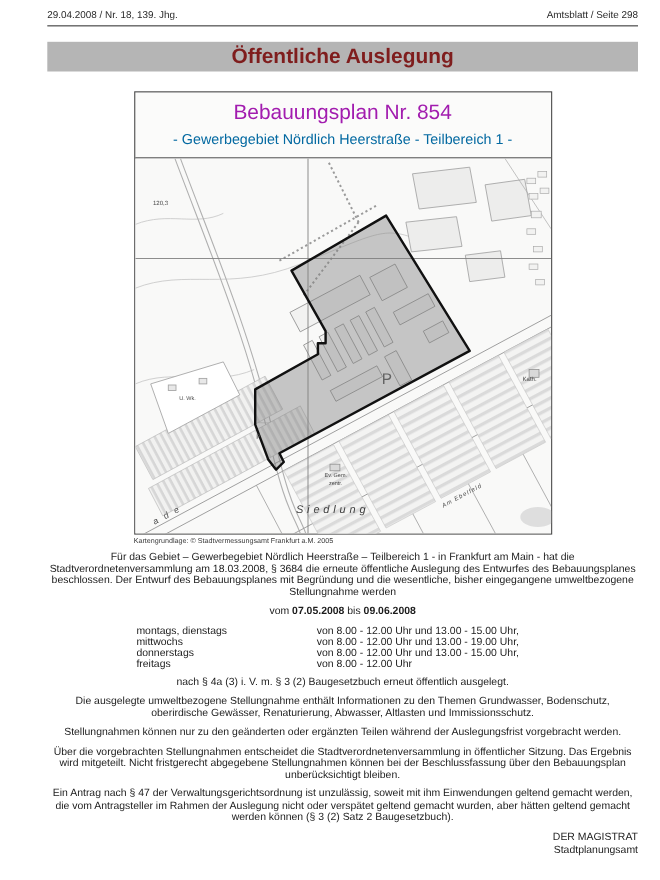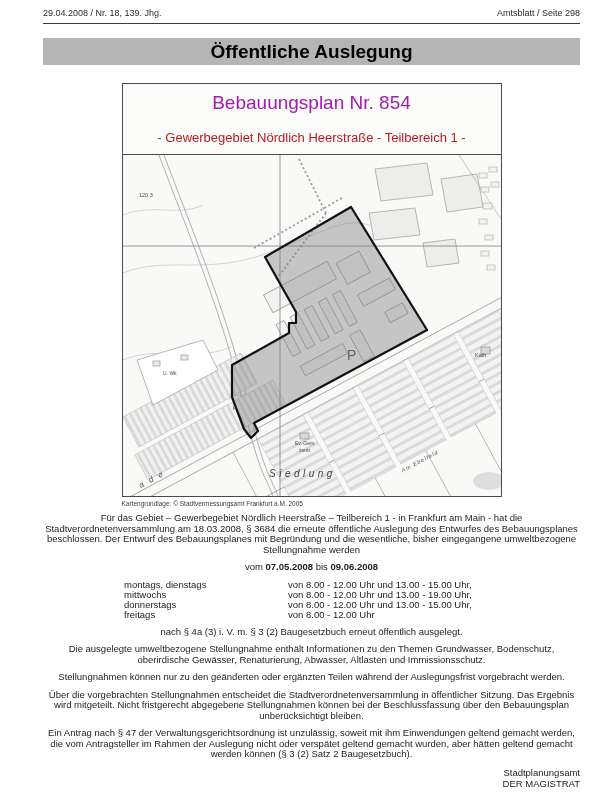--- a/index.html
+++ b/index.html
@@ -3,26 +3,26 @@
 <meta charset="utf-8">
 <style>
   html,body{margin:0;padding:0;background:#fff;}
   body{width:600px;height:800px;font-family:"Liberation Sans","DejaVu Sans",sans-serif;color:#1c1c1c;position:relative;overflow:hidden;}
   .page{padding:8px 20px 0 43px;}
   
   .hdr{display:flex;justify-content:space-between;font-size:9px;color:#2a2a2a;
        border-bottom:1px solid #3a3a3a;padding-bottom:5px;}
   
   .banner{margin-top:14px;background:#b5b5b5;height:27px;line-height:27px;text-align:center;
-          font-size:19px;font-weight:bold;color:#000000;}
+          font-size:19px;font-weight:bold;color:#7f1d1d;}
   
   .planbox{width:378px;margin:18px auto 0 auto;border:1px solid #4a4a4a;background:#fbfbfa;}
   .planbox .titleblock{text-align:center;padding:8px 4px 9px 4px;border-bottom:1px solid #4a4a4a;}
   .planbox .t1{font-size:19px;color:#a21caf;}
-  .planbox .t2{font-size:13px;color:#b91c1c;margin-top:16px;}
+  .planbox .t2{font-size:13px;color:#0369a1;margin-top:5px;}
   .mapwrap{width:378px;height:341px;display:block;}
   .caption{width:380px;margin:3px auto 0 auto;font-size:6.5px;color:#3a3a3a;}
   
   .bodytext{margin-top:6px;font-size:9.5px;line-height:10.5px;text-align:justify;}
   .bodytext p{margin:0 0 7px 0;text-align:center;}
   .center{text-align:center;margin:0 0 7px 0;}
   .center b{font-weight:bold;}
   .hours{margin:0 0 7px 81px;}
   .hrow{display:flex;line-height:10px;}
   .hrow .d{width:164px;}
@@ -207,18 +207,18 @@
       </div>
     </div>
 
     <p>nach § 4a (3) i. V. m. § 3 (2) Baugesetzbuch erneut öffentlich ausgelegt.</p>
     <p>Die ausgelegte umweltbezogene Stellungnahme enthält Informationen zu den Themen Grundwasser, Bodenschutz, oberirdische Gewässer, Renaturierung, Abwasser, Altlasten und Immissionsschutz.</p>
     <p>Stellungnahmen können nur zu den geänderten oder ergänzten Teilen während der Auslegungsfrist vorgebracht werden.</p>
     <p>Über die vorgebrachten Stellungnahmen entscheidet die Stadtverordnetenversammlung in öffentlicher Sitzung. Das Ergebnis wird mitgeteilt. Nicht fristgerecht abgegebene Stellungnahmen können bei der Beschlussfassung über den Bebauungsplan unberücksichtigt bleiben.</p>
     <p>Ein Antrag nach § 47 der Verwaltungsgerichtsordnung ist unzulässig, soweit mit ihm Einwendungen geltend gemacht werden, die vom Antragsteller im Rahmen der Auslegung nicht oder verspätet geltend gemacht wurden, aber hätten geltend gemacht werden können (§ 3 (2) Satz 2 Baugesetzbuch).</p>
 
     <div class="sig">
+      <div>DER MAGISTRAT</div>
       <div>Stadtplanungsamt</div>
-      <div>DER MAGISTRAT</div>
     </div>
   </div>
 
 </div>
 
 </body></html>

